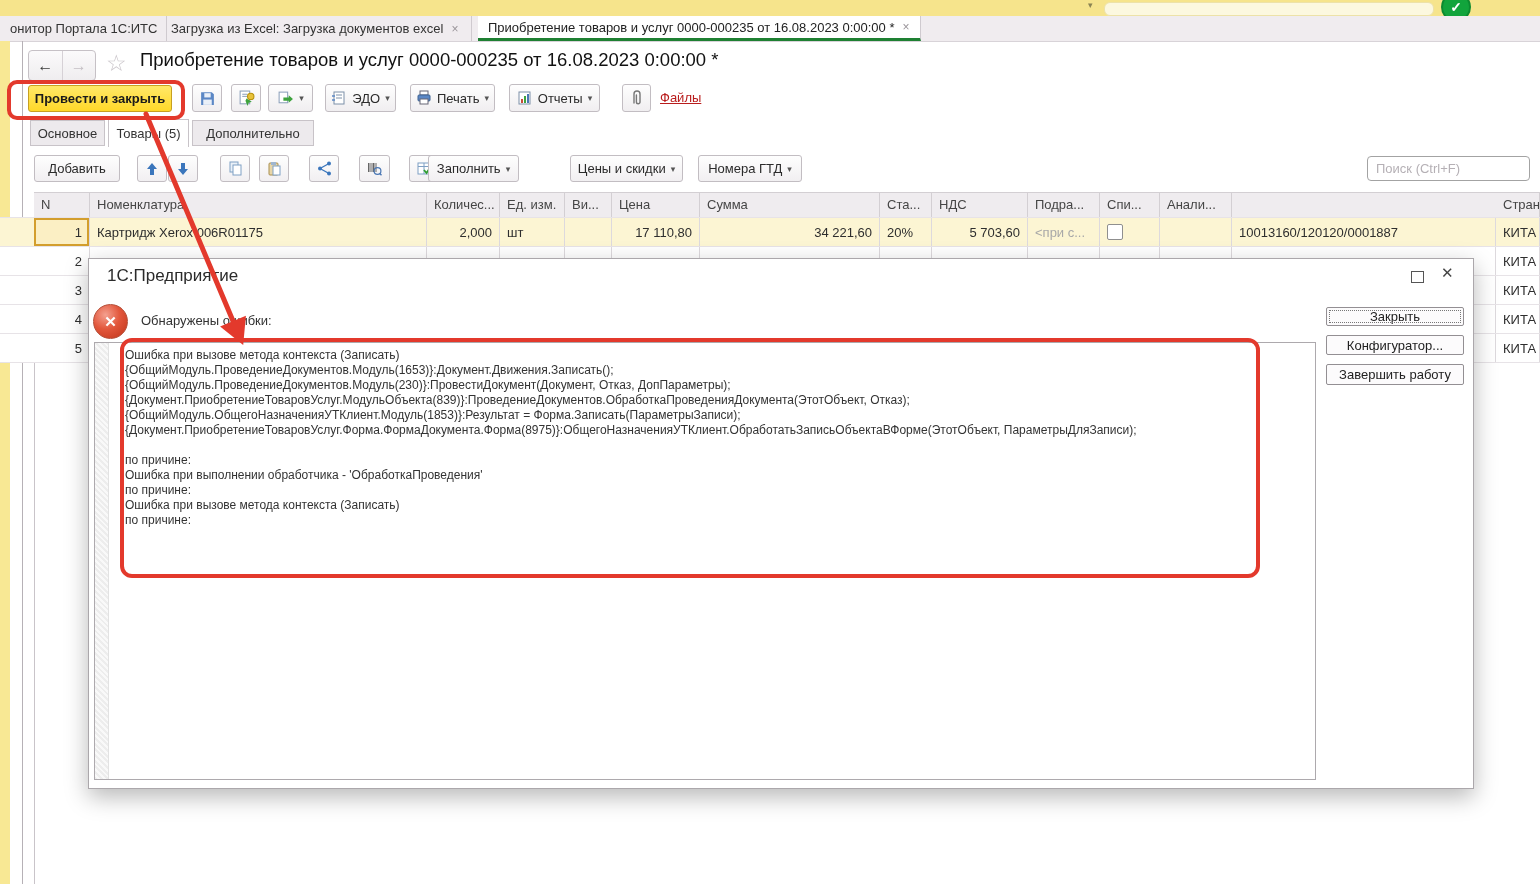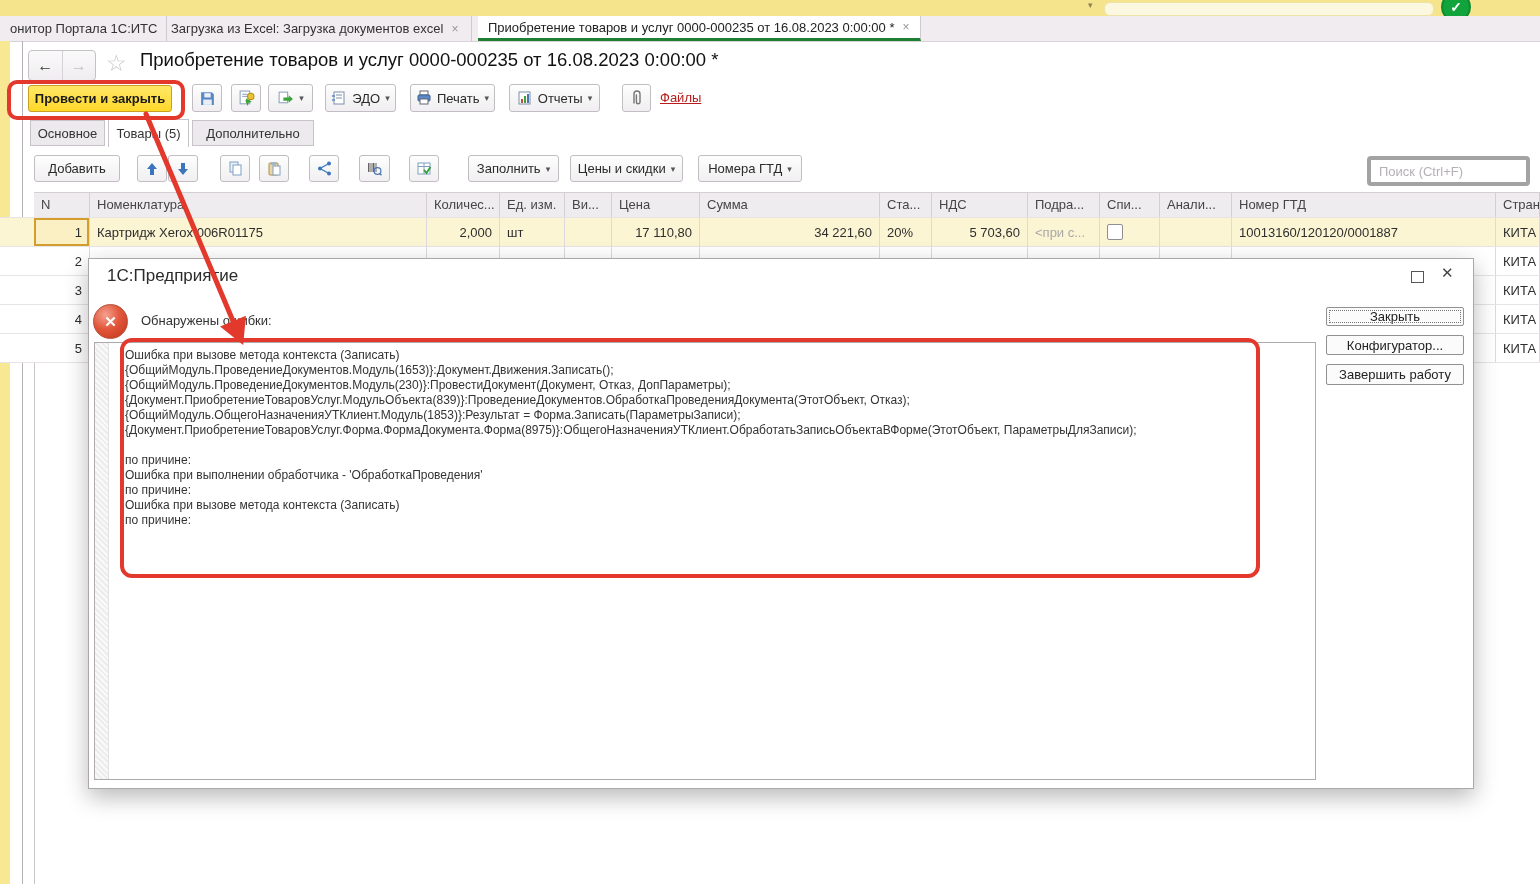--- a/index.html
+++ b/index.html
@@ -49,21 +49,21 @@
   
   .dtab{position:absolute;top:120px;height:26px;box-sizing:border-box;display:flex;align-items:center;justify-content:center;
     font-size:13px;color:#333;border:1px solid #C8C3C8;background:#EDEAED;}
   .dtab.active{top:119px;height:28px;background:#FFFFFF;border-bottom:none;z-index:2;}
 
   
   .tbtn{position:absolute;top:155px;height:27px;box-sizing:border-box;background:linear-gradient(#FEFEFE,#F1EFF1);
     border:1px solid #C2BDC2;border-radius:3px;display:flex;align-items:center;justify-content:center;
     gap:5px;font-size:13px;color:#2B2B2B;white-space:nowrap;}
   .search{position:absolute;left:1367px;top:156px;width:163px;height:25px;box-sizing:border-box;
-    border:4px solid #a3a3a3;border-radius:4px;font-size:13px;padding:11px 8px;color:#444;
+    border:1px solid #a3a3a3;border-radius:4px;font-size:13px;padding:11px 8px;color:#444;
     font-family:"Liberation Sans",sans-serif;}
   .search::placeholder{color:#B5B0B5;}
 
   
   .thead{position:absolute;left:34px;right:0;top:192px;height:26px;background:#EFECEF;
     border-top:1px solid #D3CFD3;border-bottom:1px solid #D3CFD3;box-sizing:border-box;}
   .row{position:absolute;left:0;right:0;box-sizing:border-box;border-bottom:1px solid #E7E3E7;}
   .r1{top:218px;height:29px;background:#FCF5D3;}
   .r2{top:247px;height:29px;background:#fff;}
   .r3{top:276px;height:29px;background:#fff;}
@@ -291,21 +291,21 @@
   <div class="tbtn" style="left:409px;width:30px;">
     <span class="icon">
         <svg width="15" height="15" viewBox="0 0 15 15">
           <rect x="1" y="2" width="12" height="11" fill="#fff" stroke="#7FA0C4"></rect>
           <line x1="1" y1="5.5" x2="13" y2="5.5" stroke="#7FA0C4"></line>
           <line x1="7" y1="2" x2="7" y2="13" stroke="#7FA0C4"></line>
           <path d="M7 9 l2.5 3 4 -6" fill="none" stroke="#2F9E2F" stroke-width="1.8"></path>
         </svg>
       </span>
   </div>
-  <div class="tbtn" style="left:468px;width:91px;">
+  <div class="tbtn" style="left:428px;width:91px;">
     <span>Заполнить</span>
     <span class="caret">▾</span>
   </div>
   <div class="tbtn" style="left:570px;width:113px;">
     <span>Цены и скидки</span>
     <span class="caret">▾</span>
   </div>
   <div class="tbtn" style="left:698px;width:104px;">
     <span>Номера ГТД</span>
     <span class="caret">▾</span>
@@ -319,21 +319,20 @@
     <div class="cell hcell c2">Количес...</div>
     <div class="cell hcell c3">Ед. изм.</div>
     <div class="cell hcell c4">Ви...</div>
     <div class="cell hcell c5">Цена</div>
     <div class="cell hcell c6">Сумма</div>
     <div class="cell hcell c7">Ста...</div>
     <div class="cell hcell c8">НДС</div>
     <div class="cell hcell c9">Подра...</div>
     <div class="cell hcell c10">Спи...</div>
     <div class="cell hcell c11">Анали...</div>
-    <div class="cell hcell c12">Номер ГТД</div>
     <div class="cell hcell c13">Стран</div>
   </div>
 
   <div class="row r1">
     <div class="cell num sel c0">1</div>
     <div class="cell c1">Картридж Xerox 006R01175</div>
     <div class="cell num c2">2,000</div>
     <div class="cell c3">шт</div>
     <div class="cell c4"></div>
     <div class="cell num c5">17 110,80</div>

